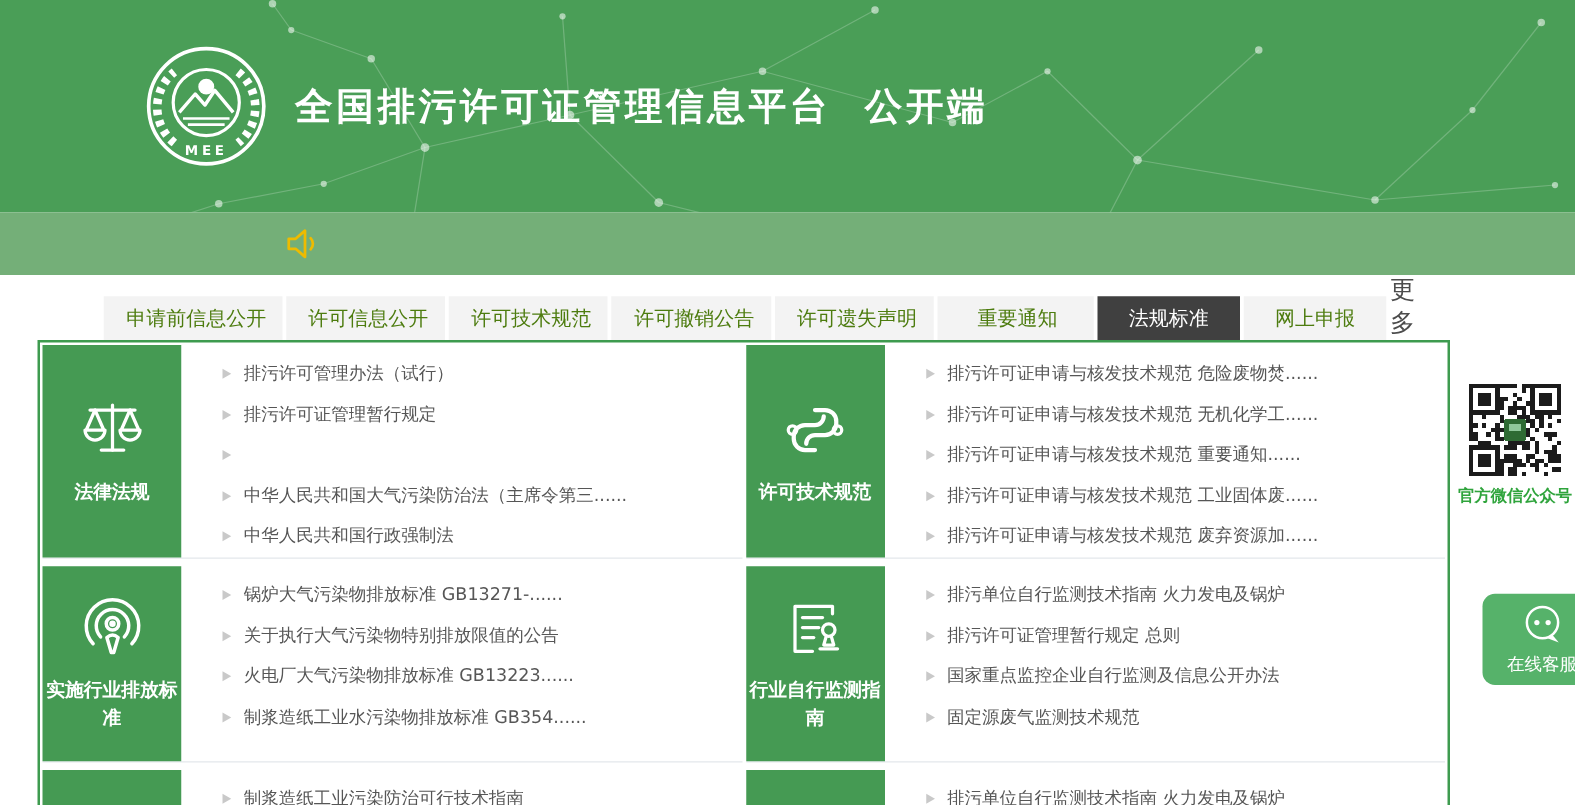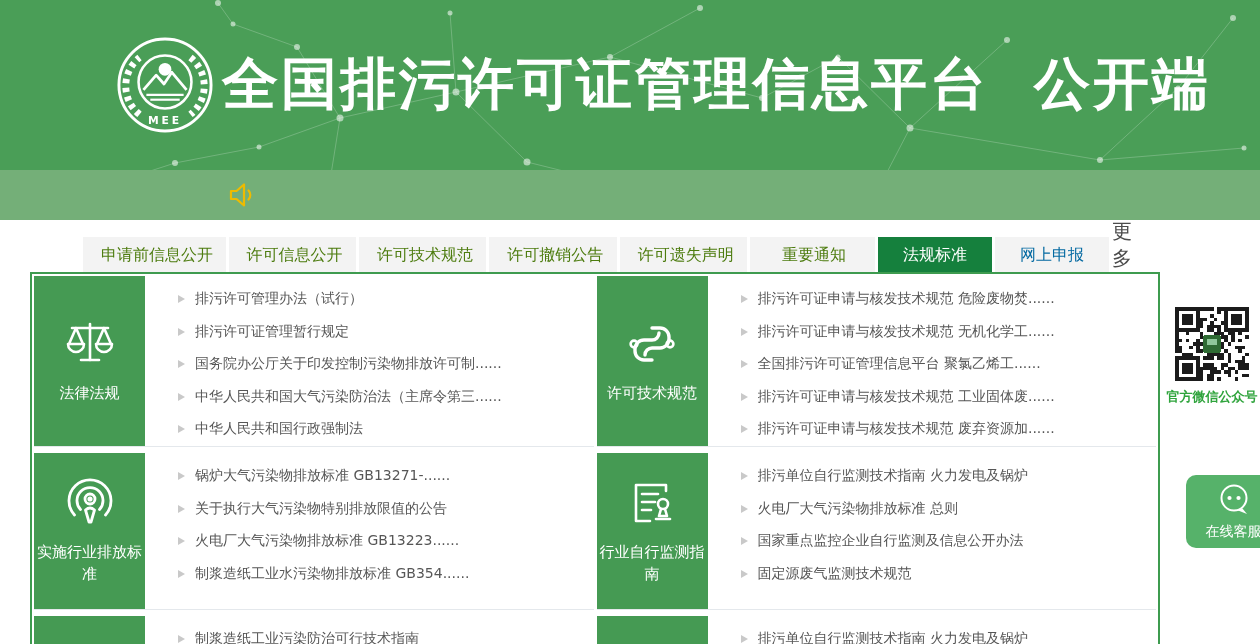--- a/index.html
+++ b/index.html
@@ -4,45 +4,45 @@
 <style>
   * { margin:0; padding:0; box-sizing:border-box; }
   body { font-family:"DejaVu Sans","Liberation Sans",sans-serif; background:#fff; }
   .page { position:relative; width:1260px; height:644px; overflow:hidden; background:#fff; }
 
   
   .hdr { position:relative; height:170px; background:#4a9e57; overflow:hidden; }
   .net { position:absolute; left:0; top:0; pointer-events:none; }
   .hdr-inner { position:relative; display:flex; align-items:center; height:100%; padding-left:116px; }
   .logo { width:98px; height:98px; flex:none; }
-  .site-title { color:#fff; font-size:56px; font-weight:bold; letter-spacing:3px; margin-left:8px; white-space:pre; }
+  .site-title { color:#fff; font-size:30px; font-weight:bold; letter-spacing:3px; margin-left:22px; white-space:pre; }
 
   
   .strip { position:relative; height:50px; background:#74af78; overflow:hidden; }
   .speaker { position:absolute; left:228px; top:12px; }
 
   
   .tabbar { display:flex; align-items:flex-end; height:35px; margin:17px 100px 0 83px; width:1077px; }
   .tab { height:35px; line-height:35px; background:#f3f3f3; color:#4d7c0f; font-size:16px;
          padding:0 18px; margin-right:3px; min-width:114px; text-align:center; cursor:pointer; white-space:nowrap; }
   .tab.wide { padding:0 32px; }
-  .tab.active { background:#15803d; color:#fff; }
-  .tab.highlight { color:#0369a1; }
+  .tab.active { background:#404040; color:#fff; }
+  .tab.highlight { color:#4d7c0f; }
   .more { margin-left:auto; font-size:20px; color:#4c4c4c; padding-right:10px; cursor:pointer; }
 
   
   .panel { position:relative; margin-left:30px; width:1130px; height:560px;
            border:2px solid #3e9b4f; background:#fff; padding:2px; }
   .grid { display:grid; grid-template-columns:1fr 1fr; column-gap:3px; row-gap:6px; }
   .cell { display:flex; border-bottom:1px solid #e4e8ec; }
   .cell.r0 { height:171px; }
   .cell.r1 { height:157px; }
   .cell.r2 { height:150px; border-bottom:none; }
   .gbox { width:111px; flex:none; background:#459a53; color:#fff; display:flex; flex-direction:column;
-          align-items:center; justify-content:center; gap:13px; text-align:center; padding:2px 3px; cursor:pointer; }
+          align-items:center; justify-content:center; gap:13px; text-align:center; padding:2px 3px; cursor:pointer;font-weight:bold; }
   .gicon { width:52px; height:52px; }
   .gtitle { font-size:15px; line-height:1.45; }
   .list { flex:1; padding:7px 6px 0 33px; display:flex; flex-direction:column; }
   .item { height:32.5px; display:flex; align-items:center; cursor:pointer; }
   .tri { width:0; height:0; border-left:7px solid #c9c9c9; border-top:4.5px solid transparent;
          border-bottom:4.5px solid transparent; margin-right:10px; flex:none; }
   .itxt { font-size:14px; color:#565656; white-space:nowrap; overflow:hidden; }
 
   
   .qr-wrap { position:absolute; left:1166px; top:307px; width:92px; text-align:center; }
@@ -202,21 +202,20 @@
             <div class="item">
               <span class="tri"></span>
               <span class="itxt">排污许可管理办法（试行）</span>
             </div>
             <div class="item">
               <span class="tri"></span>
               <span class="itxt">排污许可证管理暂行规定</span>
             </div>
             <div class="item">
               <span class="tri"></span>
-              <span class="itxt">国务院办公厅关于印发控制污染物排放许可制......</span>
             </div>
             <div class="item">
               <span class="tri"></span>
               <span class="itxt">中华人民共和国大气污染防治法（主席令第三......</span>
             </div>
             <div class="item">
               <span class="tri"></span>
               <span class="itxt">中华人民共和国行政强制法</span>
             </div>
           </div>
@@ -232,21 +231,21 @@
             <div class="item">
               <span class="tri"></span>
               <span class="itxt">排污许可证申请与核发技术规范 危险废物焚......</span>
             </div>
             <div class="item">
               <span class="tri"></span>
               <span class="itxt">排污许可证申请与核发技术规范 无机化学工......</span>
             </div>
             <div class="item">
               <span class="tri"></span>
-              <span class="itxt">全国排污许可证管理信息平台 聚氯乙烯工......</span>
+              <span class="itxt">排污许可证申请与核发技术规范 重要通知......</span>
             </div>
             <div class="item">
               <span class="tri"></span>
               <span class="itxt">排污许可证申请与核发技术规范 工业固体废......</span>
             </div>
             <div class="item">
               <span class="tri"></span>
               <span class="itxt">排污许可证申请与核发技术规范 废弃资源加......</span>
             </div>
           </div>
@@ -284,21 +283,21 @@
             </svg>
             <div class="gtitle">行业自行监测指南</div>
           </div>
           <div class="list">
             <div class="item">
               <span class="tri"></span>
               <span class="itxt">排污单位自行监测技术指南 火力发电及锅炉</span>
             </div>
             <div class="item">
               <span class="tri"></span>
-              <span class="itxt">火电厂大气污染物排放标准 总则</span>
+              <span class="itxt">排污许可证管理暂行规定 总则</span>
             </div>
             <div class="item">
               <span class="tri"></span>
               <span class="itxt">国家重点监控企业自行监测及信息公开办法</span>
             </div>
             <div class="item">
               <span class="tri"></span>
               <span class="itxt">固定源废气监测技术规范</span>
             </div>
           </div>

